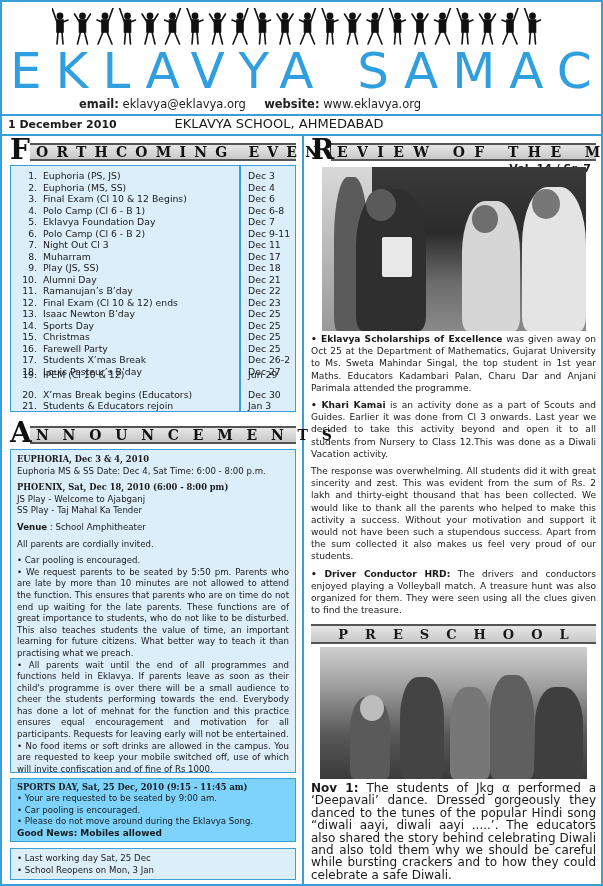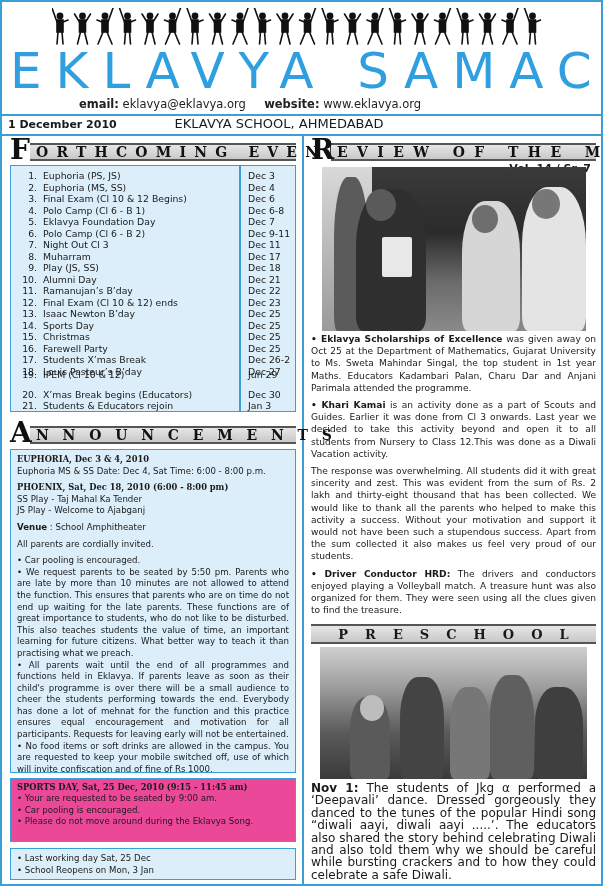--- a/index.html
+++ b/index.html
@@ -32,21 +32,21 @@
   .ev-num { position: absolute; left: 6px; width: 20px; text-align: right; }
   .ev-name { position: absolute; left: 32px; }
   .ev-date { position: absolute; left: 237px; }
 
   
   .ann { position: absolute; left: 8px; top: 447px; width: 286px; height: 324px; background: #dbeef9; border: 1.5px solid #3a9fd6; padding: 4px 6px; font-size: 8.6px; line-height: 11.6px; }
   .ann p { margin: 0; }
   .ann .hd { font-family: "DejaVu Serif", serif; font-weight: bold; font-size: 8.3px; }
   .ann .gap { height: 5px; }
   .ann .just { text-align: justify; }
-  .box2 { position: absolute; left: 8px; top: 776px; width: 286px; height: 64px; background: #ec4899; border: 1.5px solid #3a9fd6; padding: 3px 6px; font-size: 8.6px; line-height: 11.4px; }
+  .box2 { position: absolute; left: 8px; top: 776px; width: 286px; height: 64px; background: #7dd3fc; border: 1.5px solid #3a9fd6; padding: 3px 6px; font-size: 8.6px; line-height: 11.4px; }
   .box2 .hd { font-family: "DejaVu Serif", serif; font-weight: bold; font-size: 8.3px; }
   .box2 .good { font-weight: bold; font-size: 9px; }
   .box3 { position: absolute; left: 8px; top: 846px; width: 286px; height: 32px; background: #dbeef9; border: 1.5px solid #3a9fd6; padding: 3px 6px; font-size: 8.6px; line-height: 12px; }
 
   
   .photo1 { position: absolute; left: 320px; top: 165px; width: 264px; height: 164px; background: linear-gradient(180deg, #3a3a3a 0%, #2b2b2b 40%, #6b6b6b 70%, #8a8a8a 100%); overflow: hidden; }
   .photo1 .wall { position: absolute; left: 0; top: 0; width: 50px; height: 100%; background: linear-gradient(#d9d9d9, #9a9a9a); }
   .photo1 .p { position: absolute; border-radius: 40% 40% 10% 10%; }
   .review { position: absolute; left: 309px; top: 331px; width: 285px; font-size: 9.1px; line-height: 12.2px; text-align: justify; }
   .review p { margin-bottom: 5px; }
@@ -383,38 +383,39 @@
     <div class="band"></div>
     <span class="cap">A</span>
     <span class="rest" style="letter-spacing:13.8px;">NNOUNCEMENTS</span>
   </div>
 
   <div class="ann">
     <p class="hd">EUPHORIA, Dec 3 &amp; 4, 2010</p>
     <p>Euphoria MS &amp; SS Date: Dec 4, Sat Time: 6:00 - 8:00 p.m.</p>
     <div class="gap"></div>
     <p class="hd">PHOENIX, Sat, Dec 18, 2010 (6:00 - 8:00 pm)</p>
+    <p>JS Play - Welcome to Ajabganj</p>
     <p>SS Play - Taj Mahal Ka Tender</p>
-    <p>JS Play - Welcome to Ajabganj</p>
     <div class="gap"></div>
     <p><b>Venue</b><span> : School Amphitheater</span></p>
     <div class="gap"></div>
     <p>All parents are cordially invited.</p>
     <div class="gap"></div>
     <p class="just">• Car pooling is encouraged.</p>
     <p class="just">• We request parents to be seated by 5:50 pm. Parents who are late by more than 10 minutes are not allowed to attend the function. This ensures that parents who are on time do not end up waiting for the late parents. These functions are of great importance to students, who do not like to be disturbed. This also teaches students the value of time, an important learning for future citizens. What better way to teach it than practising what we preach.</p>
     <p class="just">• All parents wait until the end of all programmes and functions held in Eklavya. If parents leave as soon as their child's programme is over there will be a small audience to cheer the students performing towards the end. Everybody has done a lot of mehnat for the function and this practice ensures equal encouragement and motivation for all participants. Requests for leaving early will not be entertained.</p>
     <p class="just">• No food items or soft drinks are allowed in the campus. You are requested to keep your mobile switched off, use of which will invite confiscation and of fine of Rs 1000.</p>
   </div>
 
   <div class="box2">
     <p class="hd">SPORTS DAY, Sat, 25 Dec, 2010 (9:15 - 11:45 am)</p>
     <p>• Your are requested to be seated by 9:00 am.</p>
     <p>• Car pooling is encouraged.</p>
     <p>• Please do not move around during the Eklavya Song.</p>
+    <p class="good">Good News: Mobiles allowed</p>
   </div>
 
   <div class="box3">
     <p>• Last working day Sat, 25 Dec</p>
     <p>• School Reopens on Mon, 3 Jan</p>
   </div>
 
   <div class="sec-head" style="left:309px; top:137px; width:285px;">
     <div class="band"></div>
     <span class="cap">R</span>

